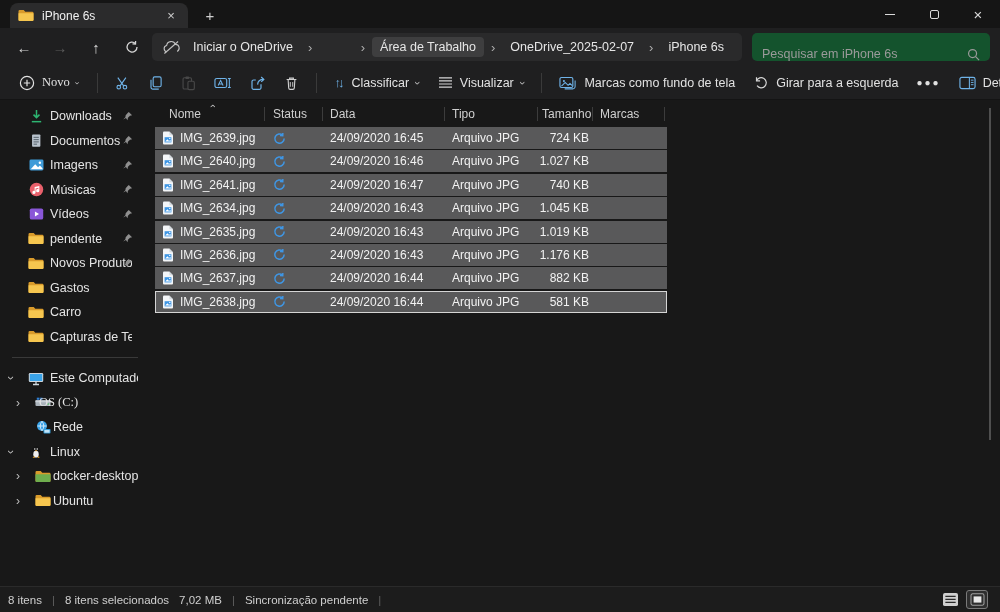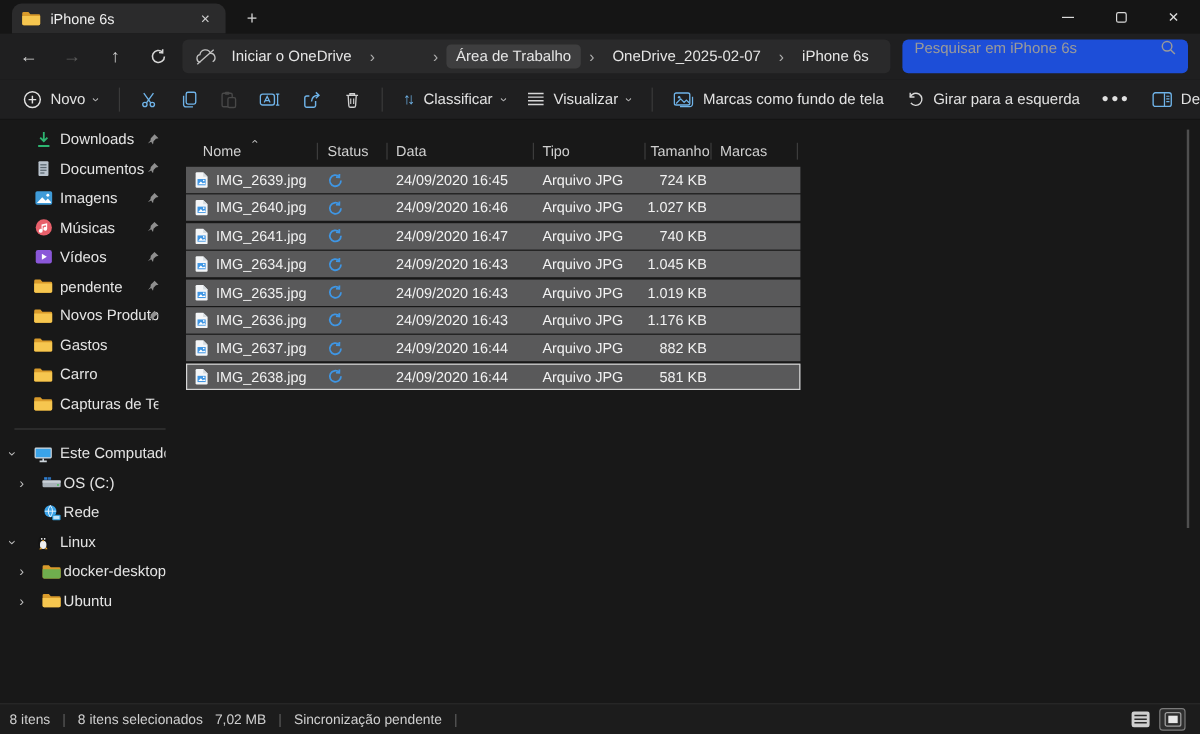--- a/index.html
+++ b/index.html
@@ -28,22 +28,22 @@
   .navbtn { width:36px; height:30px; display:flex; align-items:center; justify-content:center;
             color:#d6d6d6; font-size:15px; border-radius:4px; }
   .navbtn.disabled { color:#5c5c5c; }
   .addressbar { position:absolute; left:152px; top:5px; width:590px; height:28px; background:#2a2a2b;
                 border-radius:5px; display:flex; align-items:center; padding:0 10px; gap:4px;
                 font-size:12.5px; color:#e6e6e6; white-space:nowrap; }
   .crumb { padding:3px 8px; border-radius:4px; }
   .crumb.hl { background:#3e3e3f; }
   .chev { color:#aeaeae; font-size:13px; padding:0 3px; }
   .crumb-spacer { width:78px; }
-  .searchbar { position:absolute; left:752px; top:5px; width:238px; height:28px; background:#1d4ed8;
-               border-radius:5px; display:flex; align-items:flex-start; padding:0 10px; gap:8px; }
+  .searchbar { position:absolute; left:752px; top:5px; width:238px; height:28px; background:#14532d;
+               border-radius:5px; display:flex; align-items:flex-end; padding:0 10px; gap:8px; }
   .search-input { flex:1; background:transparent; border:0; outline:0; color:#cfcfcf;
                   font-size:12.5px; font-family:inherit; }
   .search-input::placeholder { color:#9a9a9a; }
   
   .toolbar { position:absolute; top:66px; left:0; right:0; height:34px; background:#1f1f20;
              border-bottom:1px solid #141414; display:flex; align-items:center; padding:0 10px; }
   .tbtn { display:flex; align-items:center; gap:7px; height:28px; padding:0 9px; border-radius:4px;
           font-size:12.5px; color:#e2e2e2; white-space:nowrap; }
   .tbtn.disabled { opacity:.55; }
   .tsep { width:1px; height:20px; background:#3a3a3a; margin:0 8px; flex:none; }
@@ -55,21 +55,21 @@
   .sidebar { position:absolute; top:100px; left:0; width:150px; bottom:26px; padding-top:4px; overflow:hidden; }
   .side-item { height:24.5px; display:flex; align-items:center; position:relative; font-size:12.5px; color:#e4e4e4; }
   .side-item .sicon { position:absolute; width:16px; height:16px; display:flex; align-items:center; justify-content:center; }
   .side-item .slabel { position:absolute; white-space:nowrap; overflow:hidden; max-width:82px; }
   .side-item .pin { position:absolute; right:17px; width:12px; height:12px; }
   .side-item .tree-chev { position:absolute; color:#bdbdbd; font-size:12px; }
   .tree-chev.down { transform:rotate(90deg); }
   .side-divider { height:1px; background:#393939; margin:8px 12px; }
   .sidebar-scrollthumb { position:absolute; right:9px; top:108px; height:332px; width:2px; background:#4f4f4f; }
   
-  .filearea { position:absolute; left:155px; top:112px; width:512px; }
+  .filearea { position:absolute; left:155px; top:100px; width:512px; }
   .grid6 { display:grid; grid-template-columns:110px 58px 122px 93px 55px 72px; align-items:center; }
   .listheader { height:22px; margin-top:3px; font-size:12px; color:#d0d0d0; }
   .hcell { position:relative; height:100%; display:flex; align-items:center; }
   .hcell::after { content:""; position:absolute; right:0; top:4px; width:1px; height:14px; background:#3c3c3c; }
   .hc0 { padding-left:14px; } .hc1 { padding-left:8px; } .hc2,.hc3,.hc5 { padding-left:7px; } .hc4 { padding-left:4px; }
   .sort-caret { position:absolute; left:56px; top:-2px; font-size:10px; color:#c4c4c4;
                 transform:rotate(-90deg); line-height:1; }
   .rows { margin-top:2px; }
   .frow { height:22px; margin-bottom:1.4px; background:#59595a; font-size:12px; color:#f2f2f2; }
   .frow.focused { outline:1px solid #d5d5d5; outline-offset:-1px; }
@@ -170,21 +170,21 @@
       <span class="svgbox" style="width:13px;height:13px">
           <svg width="13" height="13" viewBox="0 0 14 14">
             <circle cx="6" cy="6" r="4.3" fill="none" stroke="#9a9a9a" stroke-width="1.3"></circle>
             <path d="M9.3 9.3 13 13" stroke="#9a9a9a" stroke-width="1.3"></path>
           </svg>
         </span>
     </div>
   </div>
 
   <div class="toolbar" id="toolbar">
-      <button class="tbtn" style="background: none; border: 0px; font-family: Liberation Sans, sans-serif; cursor: default;">
+      <button class="tbtn" style="background: none; border: 0px; font-family: Liberation Serif, serif; cursor: default;">
         <span class="svgbox">
           <svg width="16" height="16" viewBox="0 0 16 16">
             <circle cx="8" cy="8" r="6.6" fill="none" stroke="#e2e2e2" stroke-width="1.2"></circle>
             <path d="M8 4.8v6.4M4.8 8h6.4" stroke="#e2e2e2" stroke-width="1.2"></path>
           </svg>
         </span>
         <span>Novo</span>
         <span class="tchev-down">›</span>
       </button>
       <div class="tsep"></div>
@@ -444,21 +444,21 @@
           <svg width="17" height="12" viewBox="0 0 18 12">
             <rect x=".5" y="3" width="17" height="6.5" rx="1.2" fill="#aab3bb"></rect>
             <rect x=".5" y="3" width="17" height="2.2" fill="#c9d0d7"></rect>
             <circle cx="15" cy="7.3" r=".9" fill="#4b5"></circle>
             <g fill="#2f7fd3">
               <rect x="2" y="0" width="3" height="2.4"></rect>
               <rect x="5.5" y="0" width="3" height="2.4" opacity=".85"></rect>
             </g>
           </svg>
         </span>
-        <span class="slabel" style="left: 53px; max-width: 85px;">OS (C:)</span>
+        <span class="slabel" style="left: 39px; max-width: 85px; font-family: Liberation Serif, serif;">OS (C:)</span>
       </div>
       <div class="side-item">
         <span class="svgbox sicon" style="width: 16px; height: 16px; left: 35px;">
           <svg width="16" height="15" viewBox="0 0 16 15">
             <circle cx="7" cy="6" r="5" fill="#3aa3e8"></circle>
             <path d="M2.4 6h9.2M7 1.2a8 8 0 0 1 0 9.6M7 1.2a8 8 0 0 0 0 9.6" stroke="#eaf4fc" stroke-width=".8" fill="none"></path>
             <rect x="8.5" y="9" width="7" height="4.6" rx=".8" fill="#2f9ad6"></rect>
             <rect x="9.4" y="9.9" width="5.2" height="2.8" fill="#bfe3f9"></rect>
           </svg>
         </span>

